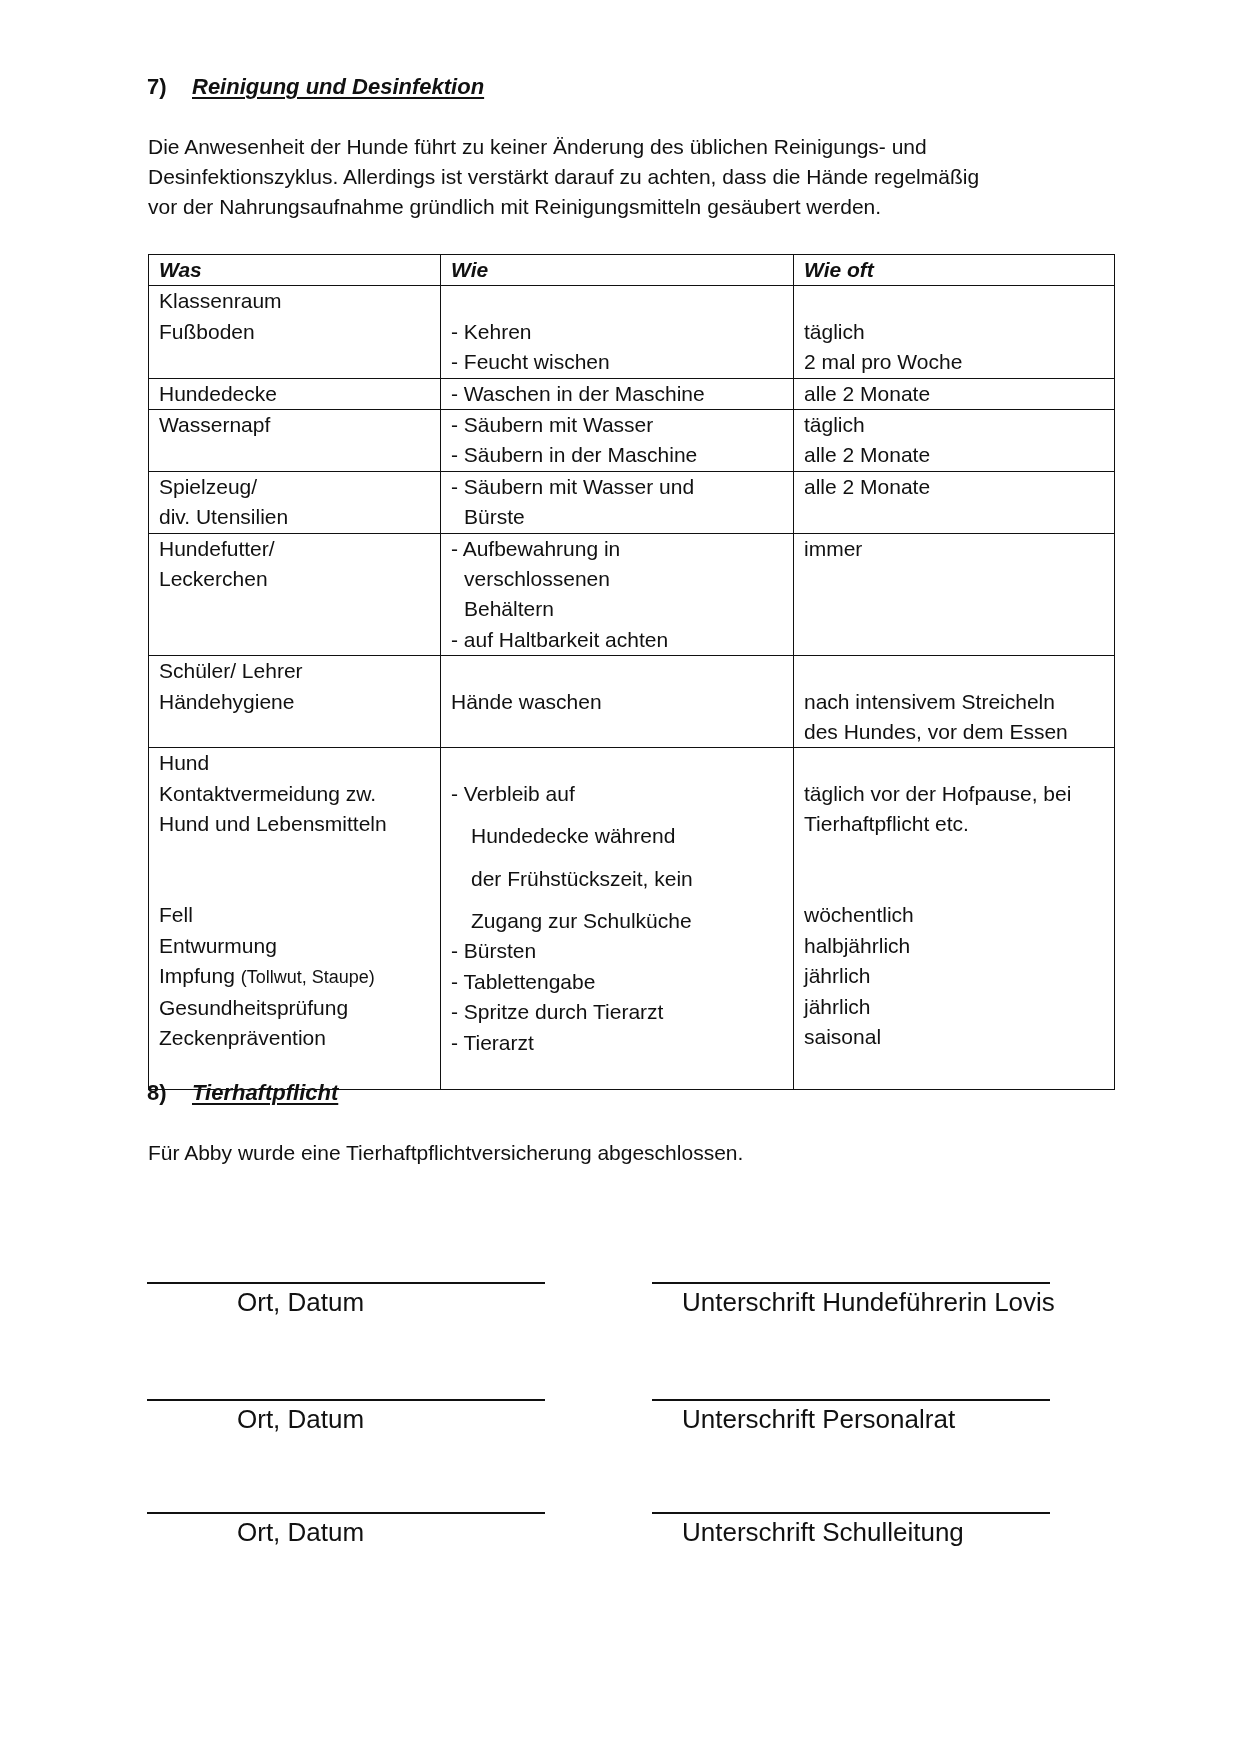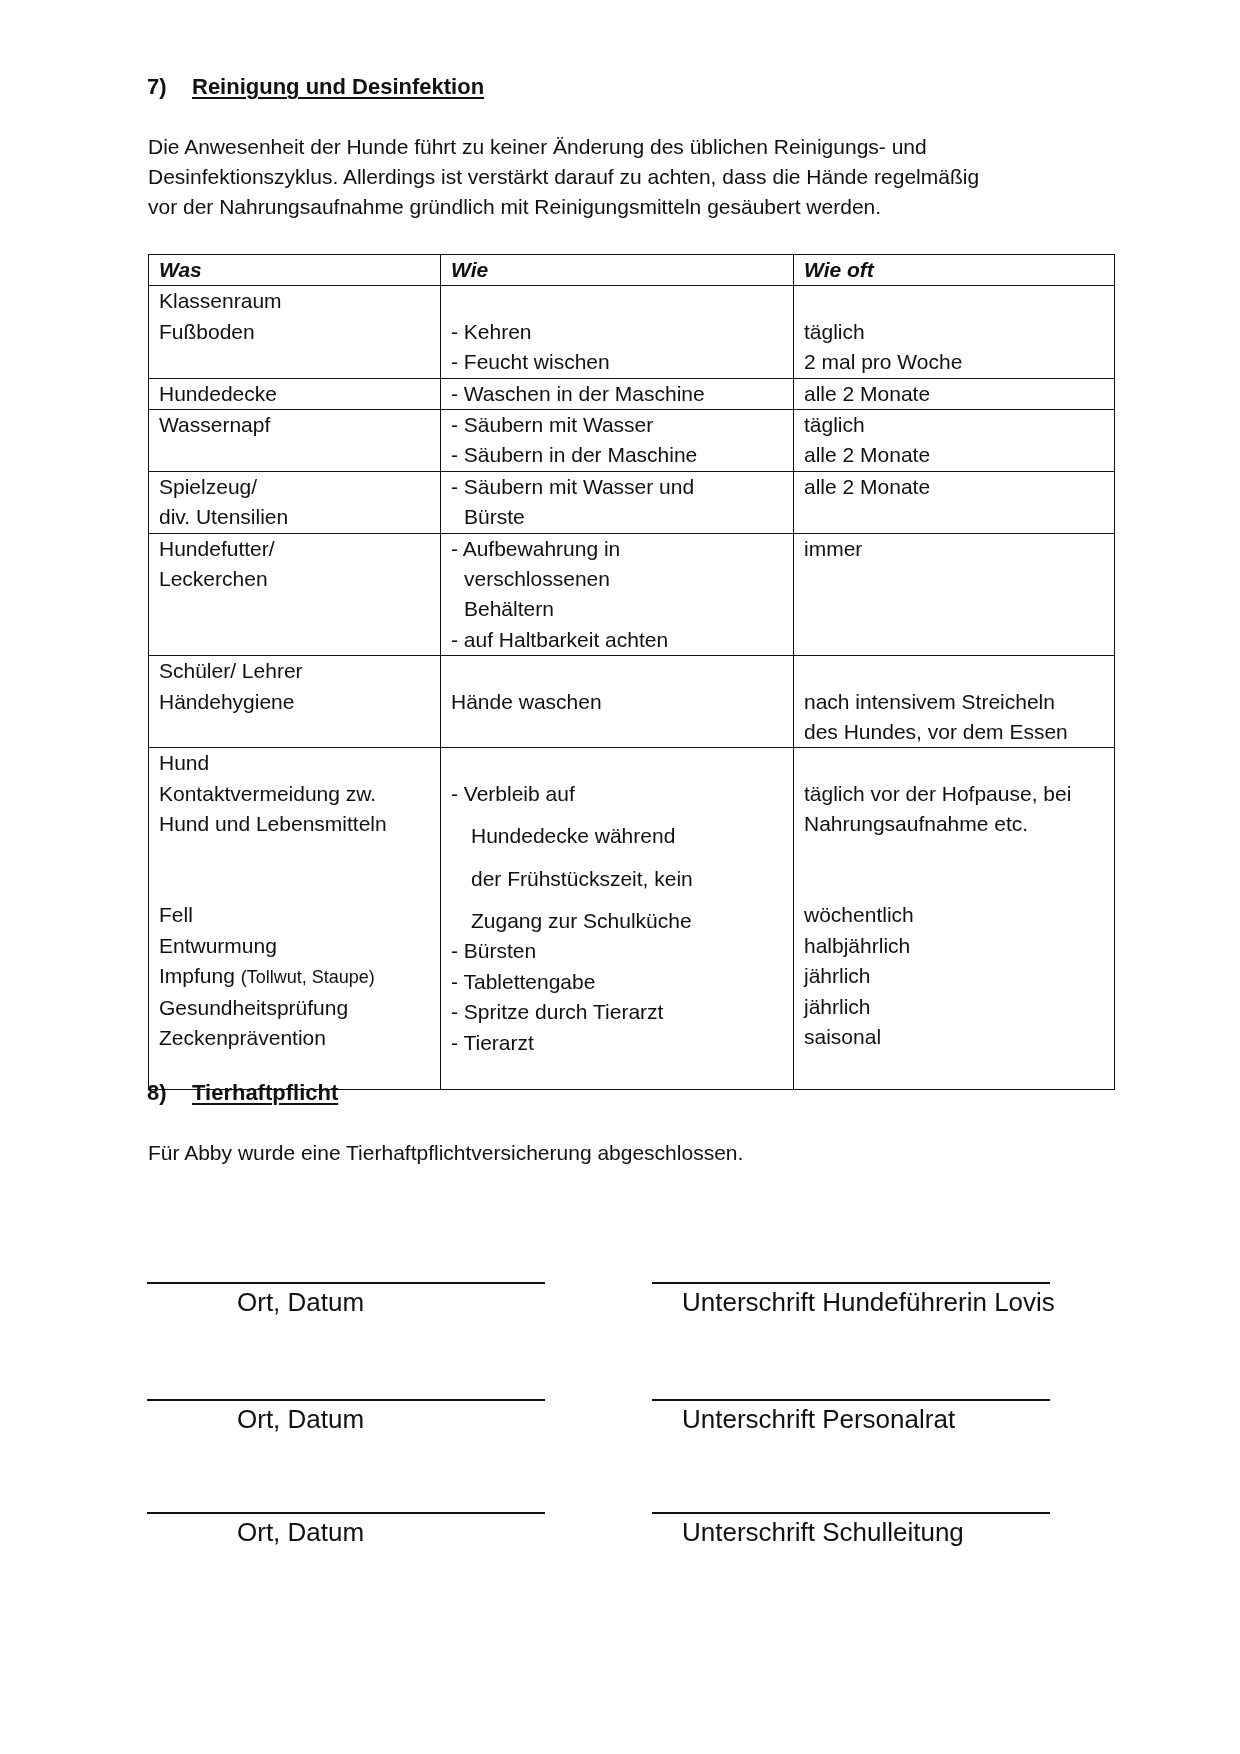--- a/index.html
+++ b/index.html
@@ -5,21 +5,21 @@
   html, body { margin: 0; padding: 0; background: #ffffff; }
   body {
     width: 1240px; height: 1754px; position: relative; overflow: hidden;
     font-family: "Liberation Sans", sans-serif; color: #111111;
   }
   .abs { position: absolute; }
   .heading {
     font-weight: bold; font-size: 22px; line-height: 30px; white-space: nowrap;
   }
   .heading .num { display: inline-block; width: 45px; }
-  .heading .title { text-decoration: underline; text-underline-offset: 3px; text-decoration-thickness: 2px; }
+  .heading .title { text-decoration: underline; text-underline-offset: 3px; text-decoration-thickness: 2px; font-style: italic; }
   .para {
     font-size: 21px; line-height: 30px; white-space: nowrap;
   }
   .para .line { display: block; }
 
   
   table.care {
     position: absolute; left: 148px; top: 254px;
     border-collapse: collapse; table-layout: fixed; width: 966px;
     font-size: 21px;
@@ -184,21 +184,21 @@
           <span class="ln ind2"><span>Zugang zur Schulküche</span></span>
           <span class="ln"><span>- Bürsten</span></span>
           <span class="ln"><span>- Tablettengabe</span></span>
           <span class="ln"><span>- Spritze durch Tierarzt</span></span>
           <span class="ln"><span>- Tierarzt</span></span>
           <span class="ln"><span></span></span>
         </td>
         <td>
           <span class="ln"><span></span></span>
           <span class="ln"><span>täglich vor der Hofpause, bei</span></span>
-          <span class="ln"><span>Nahrungsaufnahme etc.</span></span>
+          <span class="ln"><span>Tierhaftpflicht etc.</span></span>
           <span class="ln"><span></span></span>
           <span class="ln"><span></span></span>
           <span class="ln"><span>wöchentlich</span></span>
           <span class="ln"><span>halbjährlich</span></span>
           <span class="ln"><span>jährlich</span></span>
           <span class="ln"><span>jährlich</span></span>
           <span class="ln"><span>saisonal</span></span>
         </td>
       </tr>
     </tbody>

